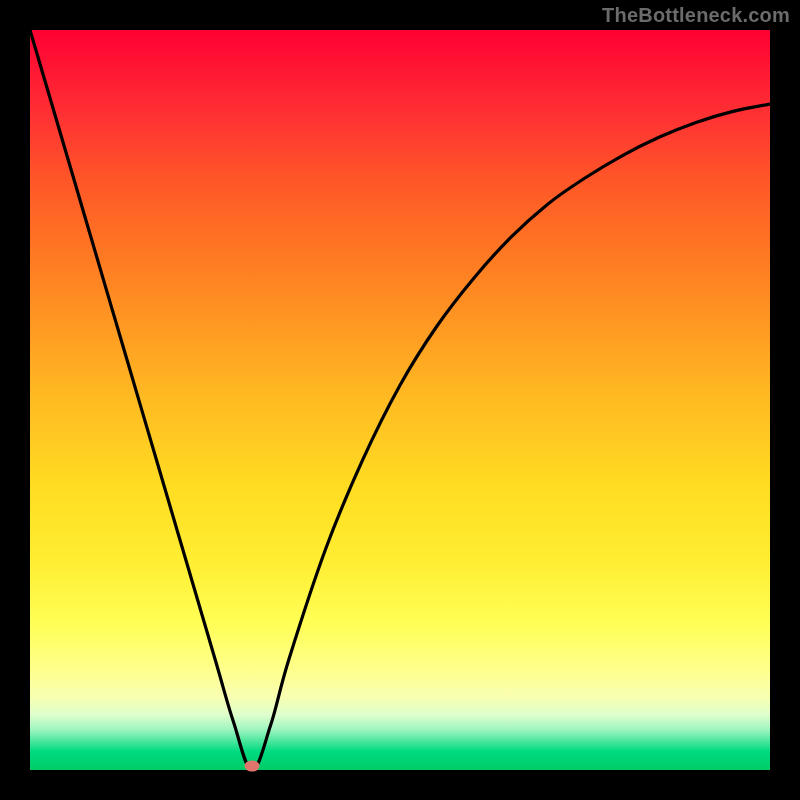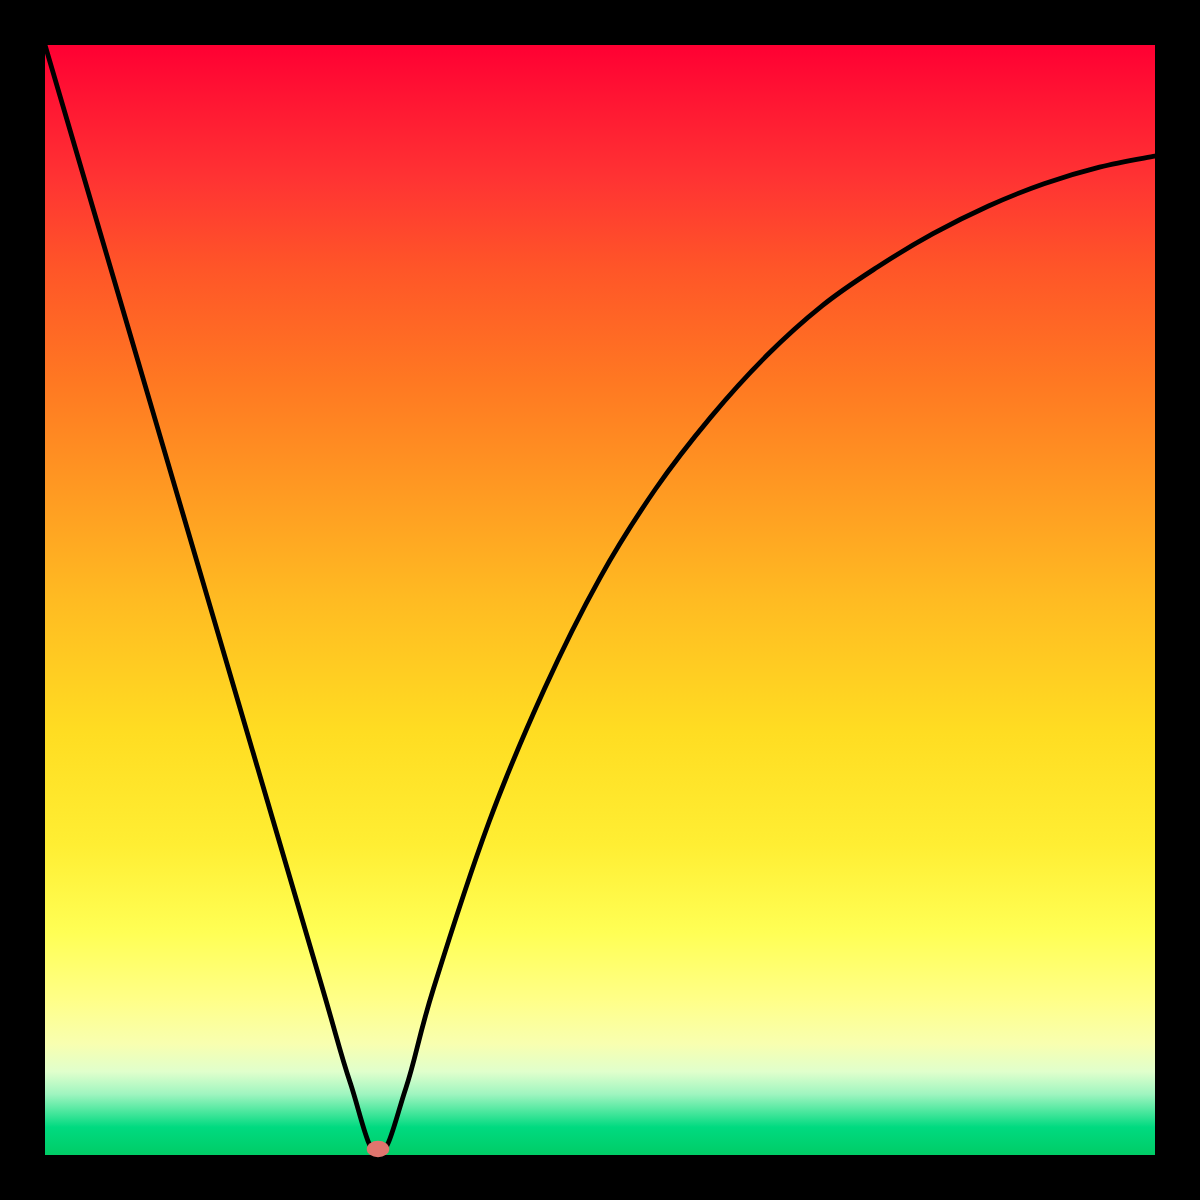--- a/index.html
+++ b/index.html
@@ -66,19 +66,20 @@
     height: 11px;
     border-radius: 50%;
     background: #e0756e;
     transform: translate(-50%, -50%);
   }
 </style>
 </head>
 <body>
 
 <div class="chart-wrap">
+  <div class="watermark">TheBottleneck.com</div>
   <div class="plot-area">
     <svg class="curve" viewBox="0 0 740 740" preserveAspectRatio="none">
       <path fill="none" stroke-width="3.2" stroke-linecap="round" stroke-linejoin="round" id="curve-path" d="M 0.00 0.00 C 6.66 22.64, 23.68 80.51, 37.00 125.80 C 50.32 171.09, 60.68 206.31, 74.00 251.60 C 87.32 296.89, 97.68 332.11, 111.00 377.40 C 124.32 422.69, 134.68 457.91, 148.00 503.20 C 161.32 548.49, 175.01 595.03, 185.00 629.00 C 194.99 662.97, 196.84 671.92, 203.50 691.90 C 210.16 711.88, 215.34 739.33, 222.00 740.00 C 228.66 740.67, 233.84 715.58, 240.50 695.60 C 247.16 675.62, 249.01 660.97, 259.00 629.00 C 268.99 597.03, 282.68 553.96, 296.00 518.00 C 309.32 482.04, 319.68 458.50, 333.00 429.20 C 346.32 399.90, 356.68 379.18, 370.00 355.20 C 383.32 331.22, 393.68 315.31, 407.00 296.00 C 420.32 276.69, 430.68 263.88, 444.00 247.90 C 457.32 231.92, 467.68 220.52, 481.00 207.20 C 494.32 193.88, 504.68 184.56, 518.00 173.90 C 531.32 163.24, 541.68 156.66, 555.00 148.00 C 568.32 139.34, 578.68 133.13, 592.00 125.80 C 605.32 118.47, 615.68 113.29, 629.00 107.30 C 642.32 101.31, 652.68 97.16, 666.00 92.50 C 679.32 87.84, 689.68 84.73, 703.00 81.40 C 716.32 78.07, 733.34 75.33, 740.00 74.00" stroke="#000000"></path>
     </svg>
     <div class="marker" id="marker" style="left: 222px; top: 736.3px; background: rgb(224, 117, 110);"></div>
   </div>
 </div>
 
 </body></html>

